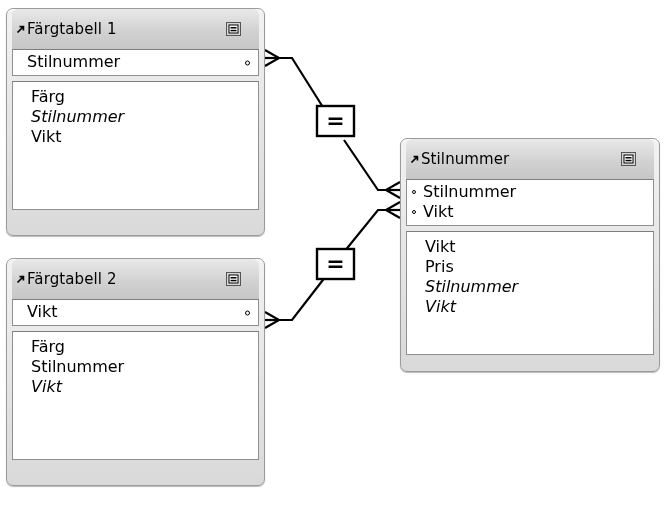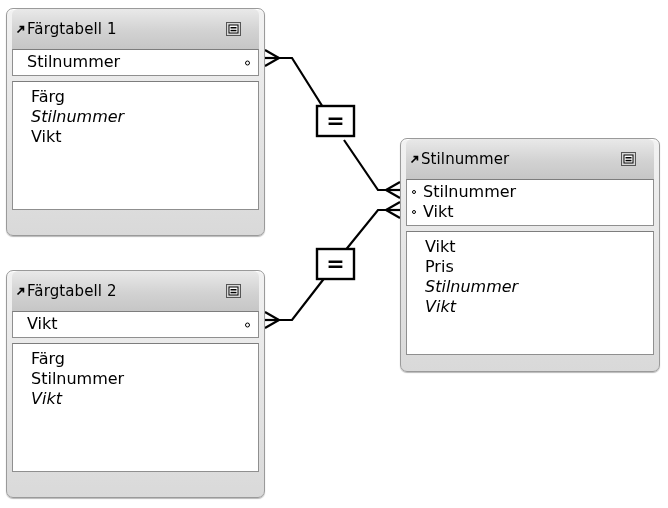--- a/index.html
+++ b/index.html
@@ -132,21 +132,21 @@
     transform: translateY(-50%);
     width: 5px;
     height: 5px;
     border: 1px solid #000000;
     border-radius: 50%;
     box-sizing: border-box;
   }
 
   
   #toc-fargtabell-1 { left: 6px;   top: 8px;   width: 259px; height: 228px; }
-  #toc-fargtabell-2 { left: 6px;   top: 270px; width: 259px; height: 228px; }
+  #toc-fargtabell-2 { left: 6px;   top: 258px; width: 259px; height: 228px; }
   #toc-stiltabell   { left: 400px; top: 138px; width: 260px; height: 234px; }
 
   #toc-fargtabell-1 .body-panel { height: 129px; }
   #toc-fargtabell-2 .body-panel { height: 129px; }
   #toc-stiltabell   .body-panel { height: 124px; }
 
   .rel-op-label {
     font-family: "DejaVu Sans", "Liberation Sans", sans-serif;
   }
 </style>

